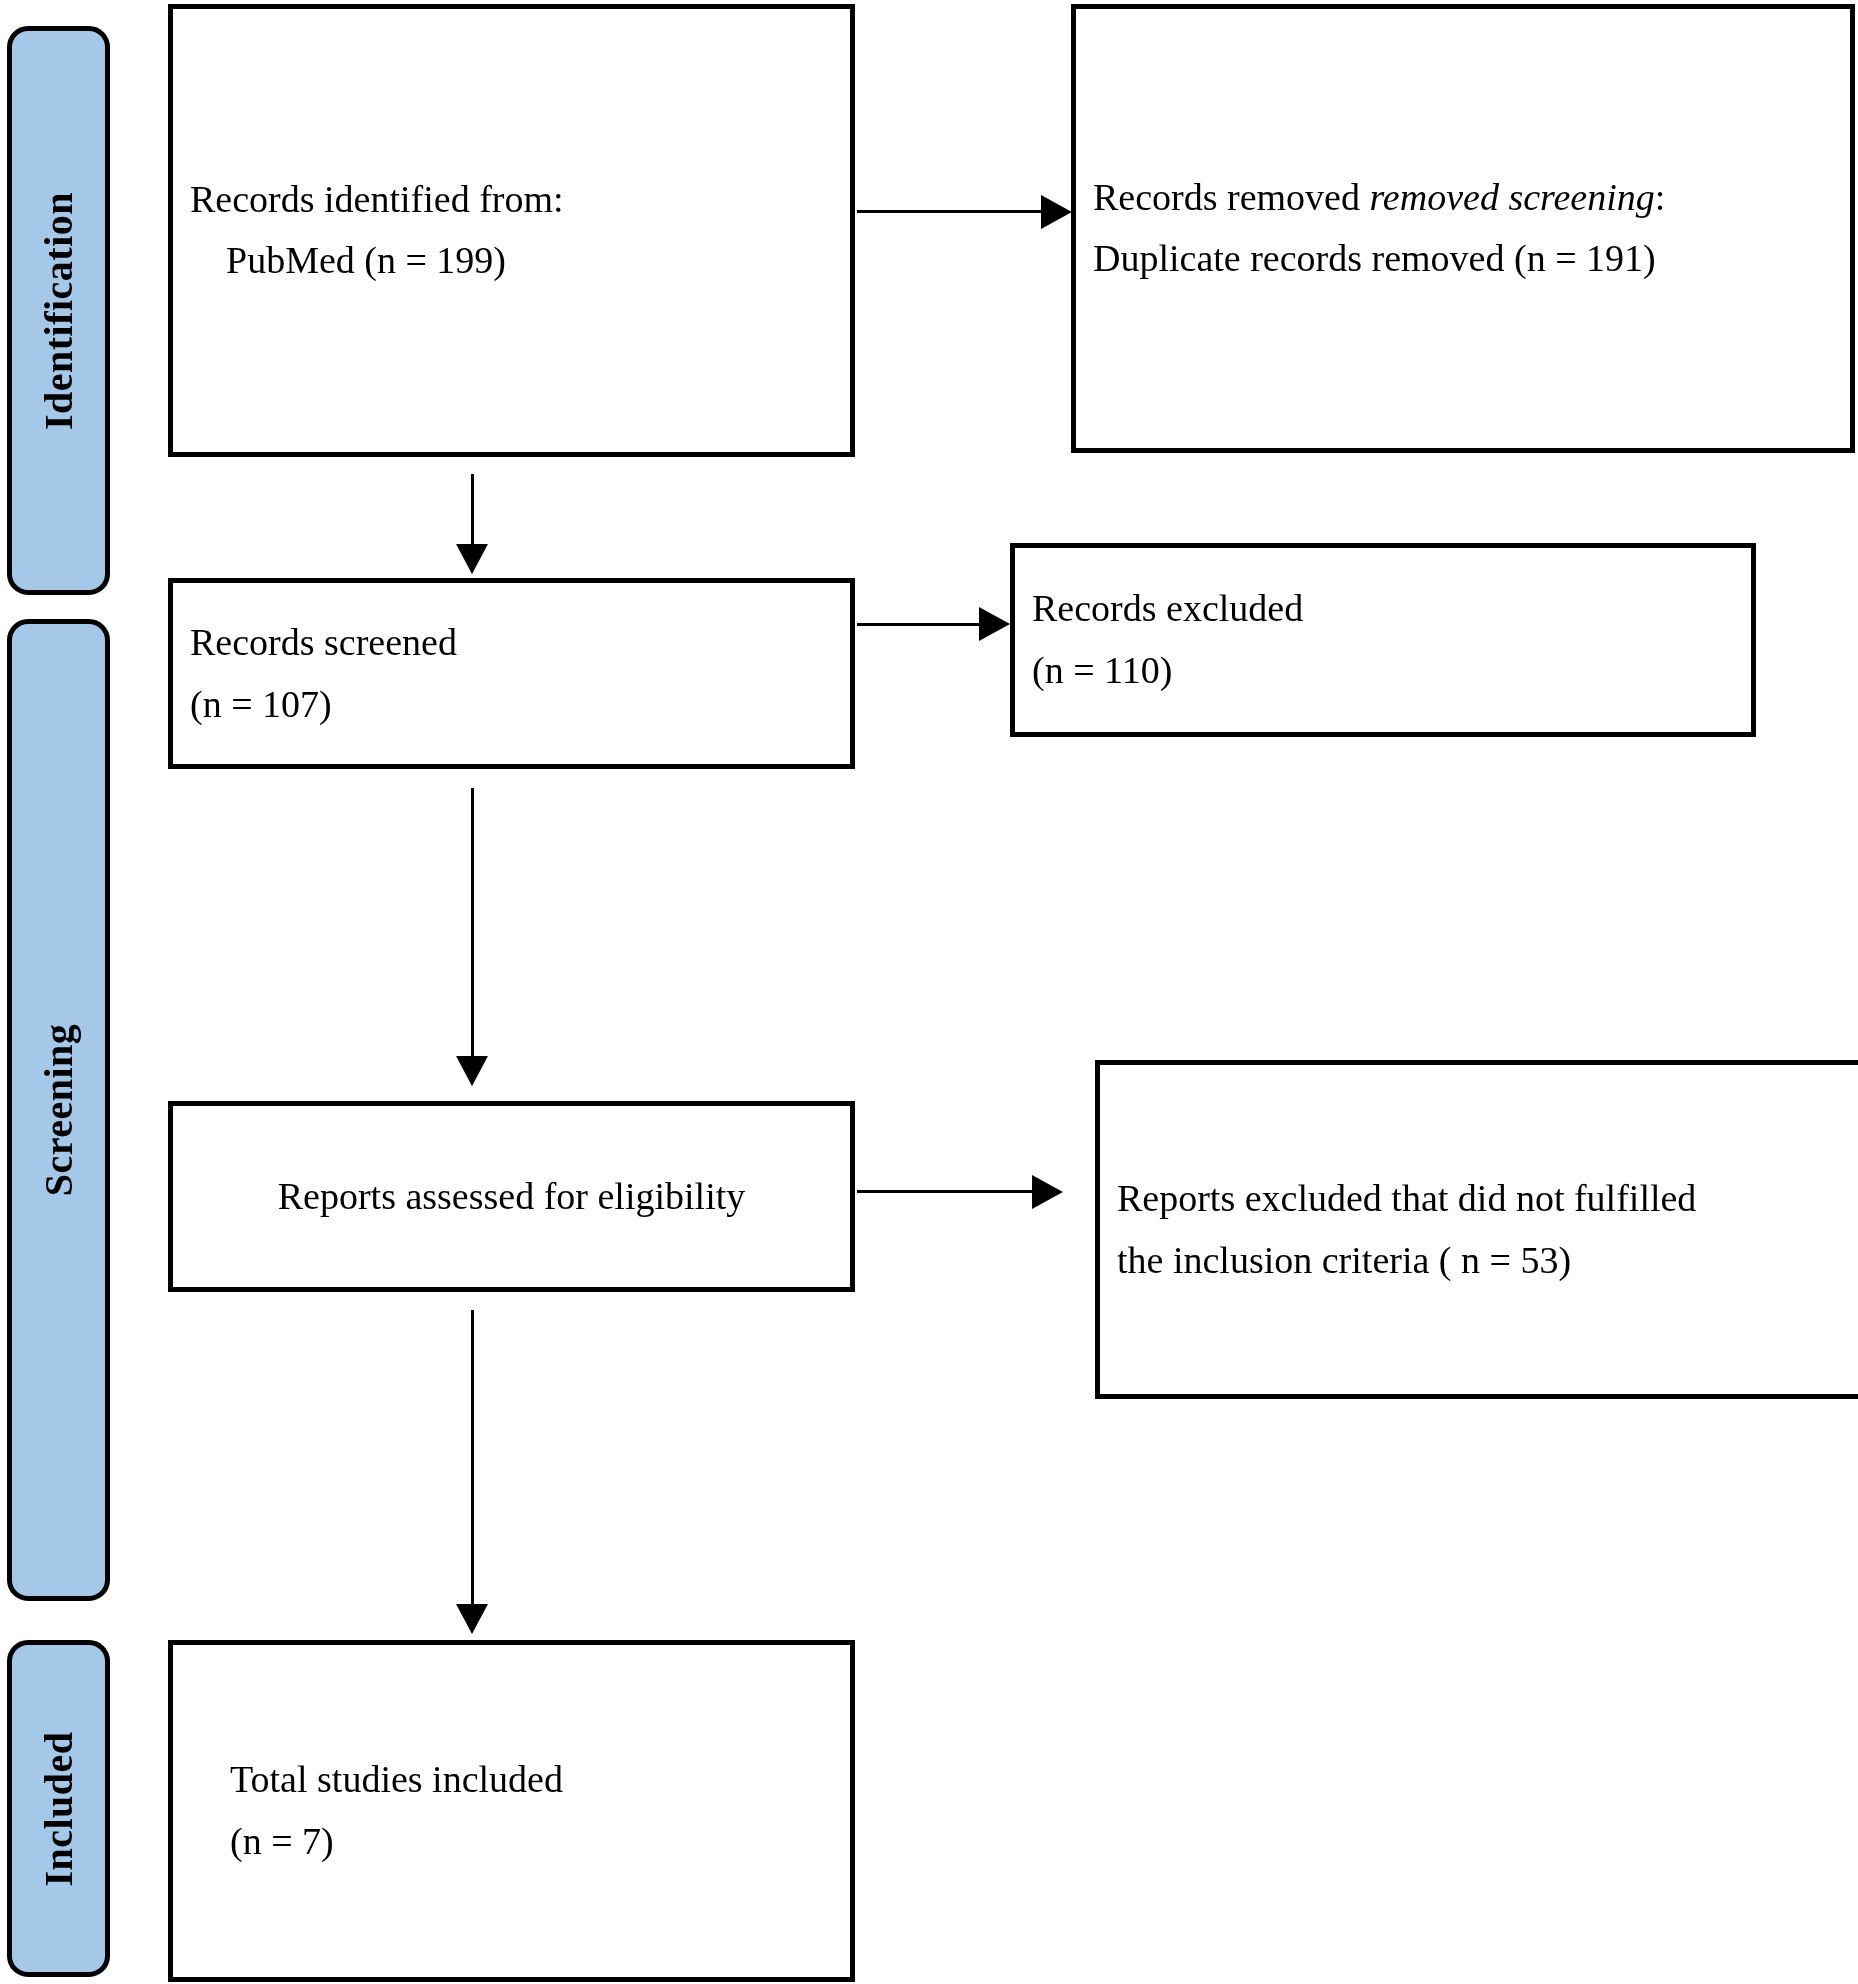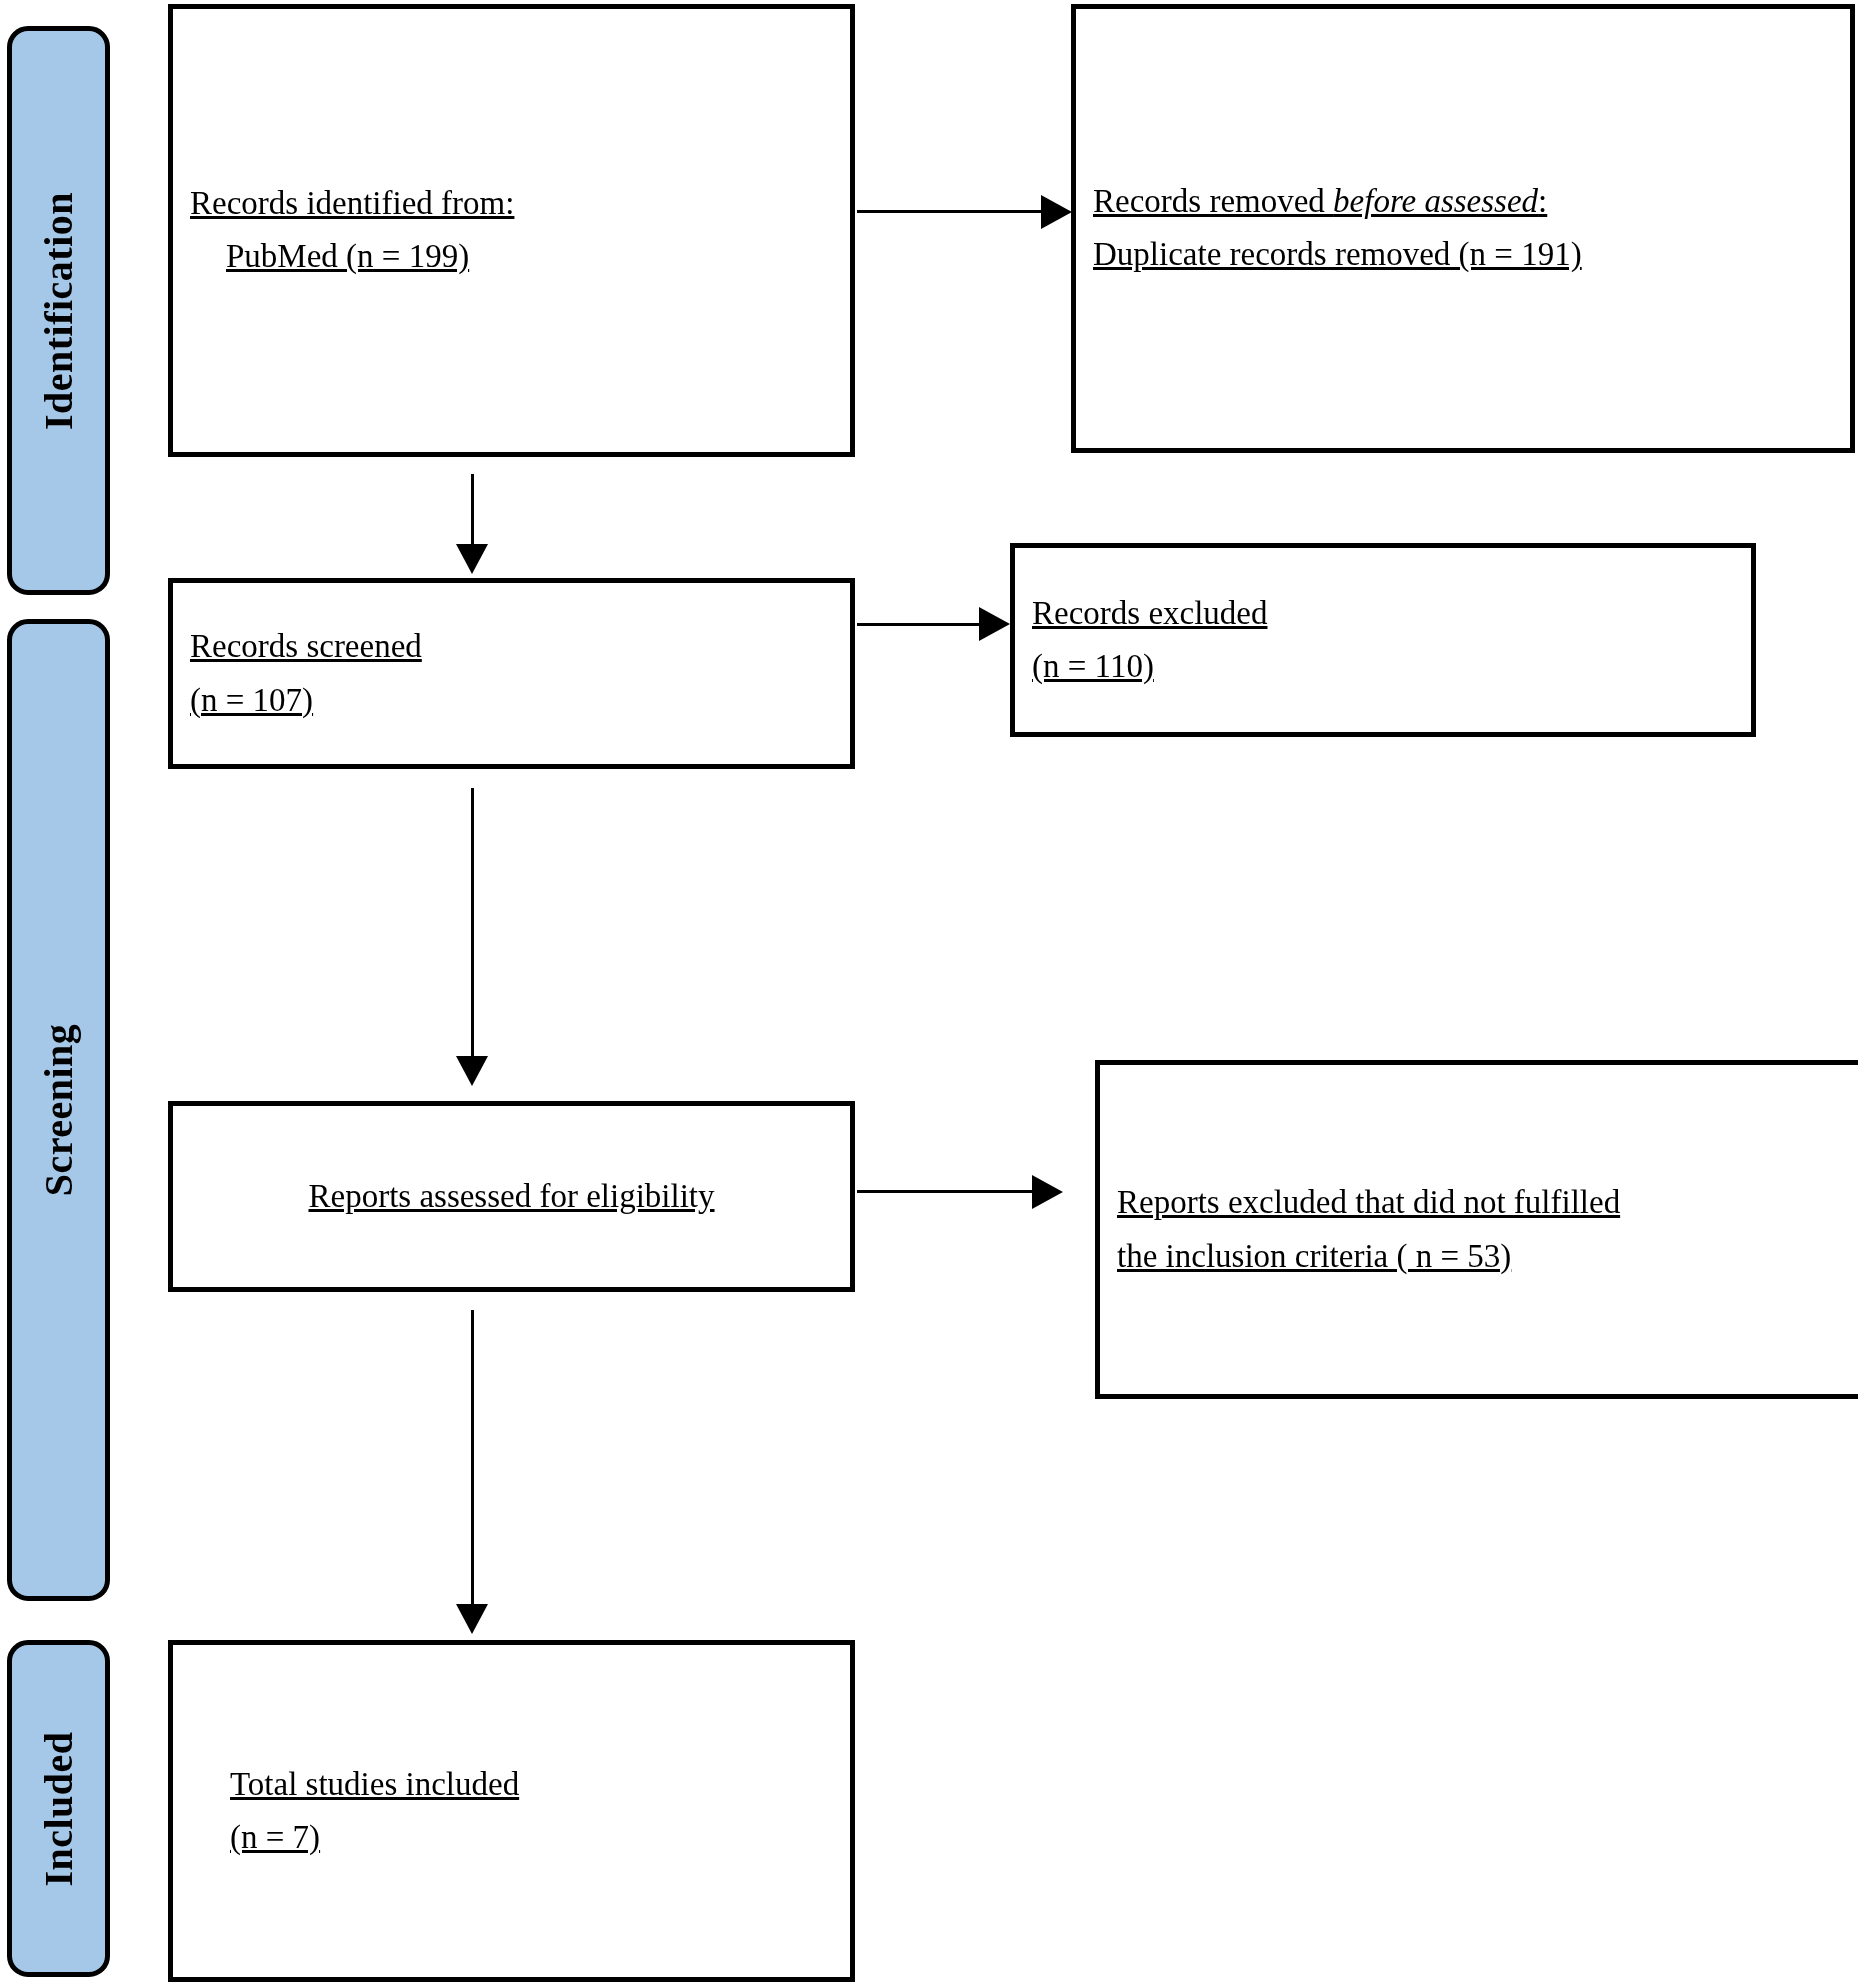--- a/index.html
+++ b/index.html
@@ -45,25 +45,24 @@
   .box {
     position: absolute;
     background: #ffffff;
     border: 5.3px solid #000000;
     box-sizing: border-box;
     display: flex;
     flex-direction: column;
     justify-content: center;
   }
   .box-text {
-    font-size: 33px;
+    font-size: 38px;
     line-height: 1.62;
     color: #000000;
     padding: 0 17px;
-    text-decoration: underline;
   }
   .box-text .line {
     display: block;
     white-space: nowrap;
   }
   .indent {
     display: inline-block;
     width: 36px;
   }
   .ital {
@@ -117,21 +116,21 @@
 
   <div class="box" style="left:168px; top:3.8px; width:687px; height:453px;">
     <div class="box-text">
       <span class="line">Records identified from:</span>
       <span class="line"><span class="indent"></span><span>PubMed (n = 199)</span></span>
     </div>
   </div>
 
   <div class="box" style="left:1071px; top:3.8px; width:784px; height:449px;">
     <div class="box-text">
-      <span class="line"><span>Records removed </span><span class="ital">before assessed</span><span>:</span></span>
+      <span class="line"><span>Records removed </span><span class="ital">removed screening</span><span>:</span></span>
       <span class="line">Duplicate records removed (n = 191)</span>
     </div>
   </div>
 
   <div class="arrow-h" style="left:857px; top:210px; width:189px;"></div>
   <div class="arrow-h-head" style="left:1041px; top:195px;"></div>
 
   <div class="arrow-v" style="left:471px; top:474px; height:72px;"></div>
   <div class="arrow-v-head" style="left:456px; top:544px;"></div>
 

